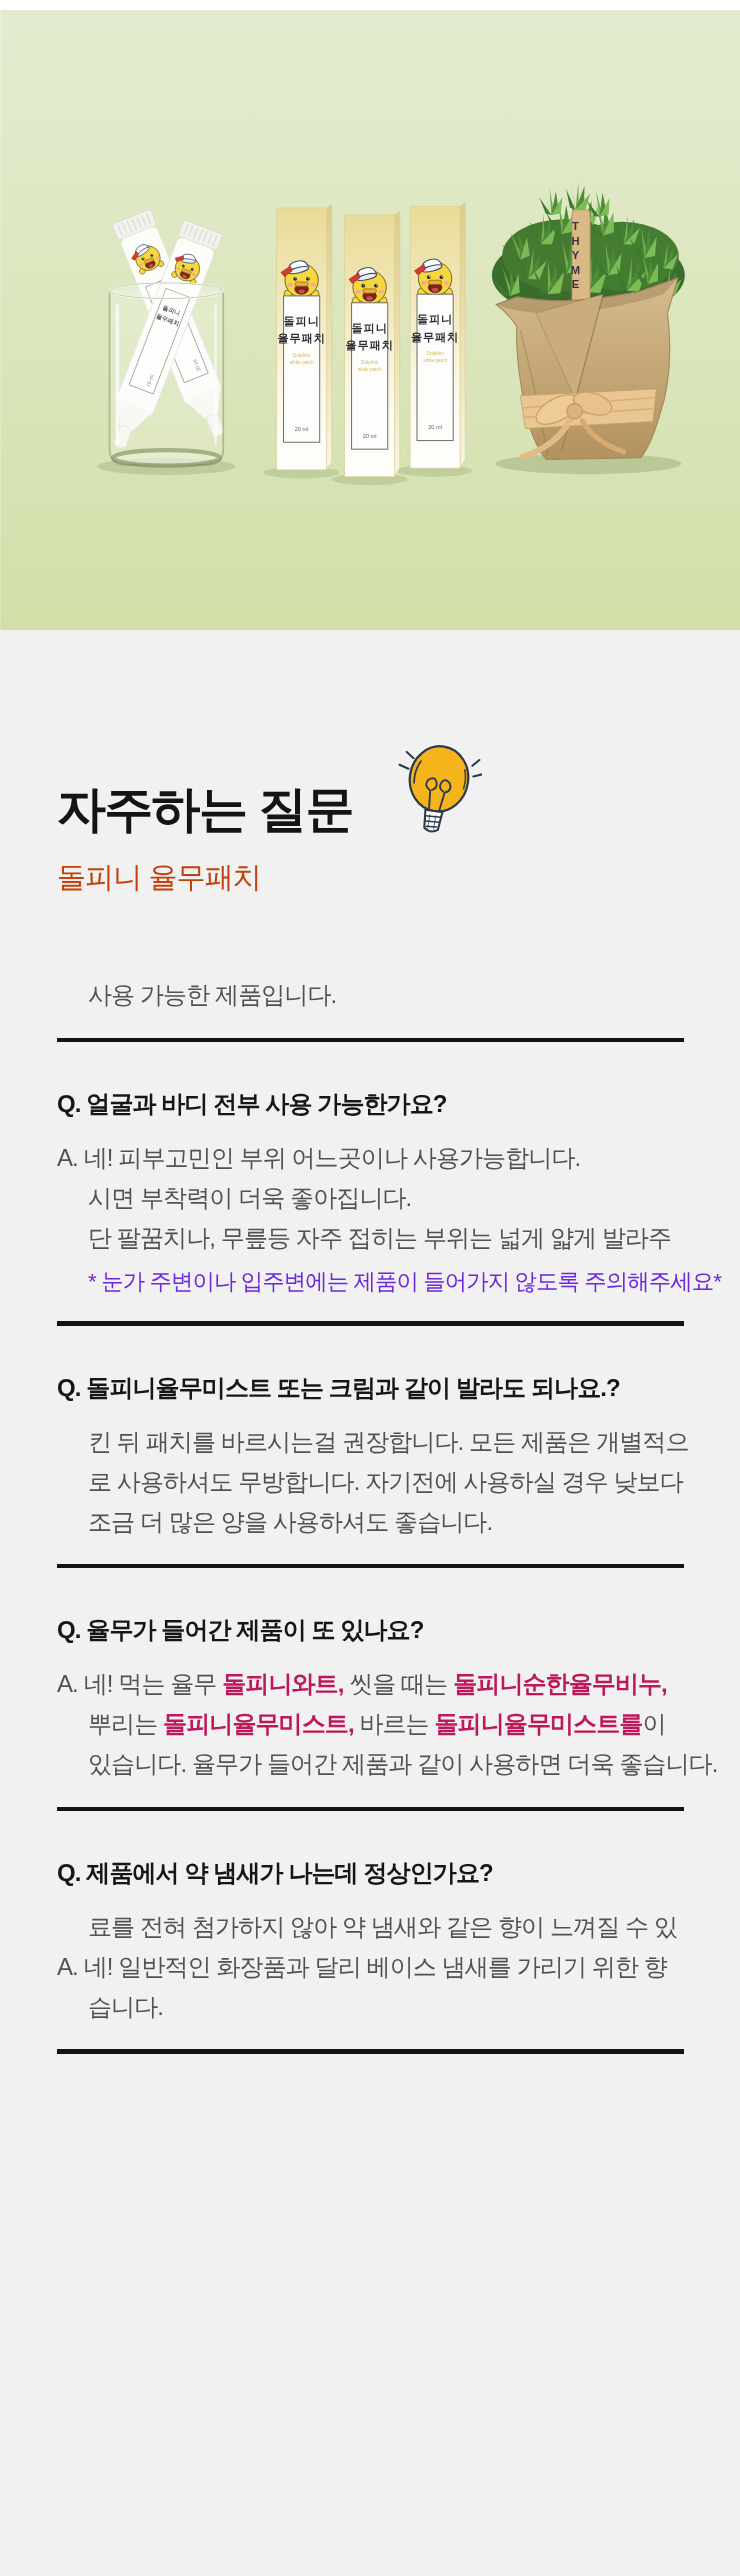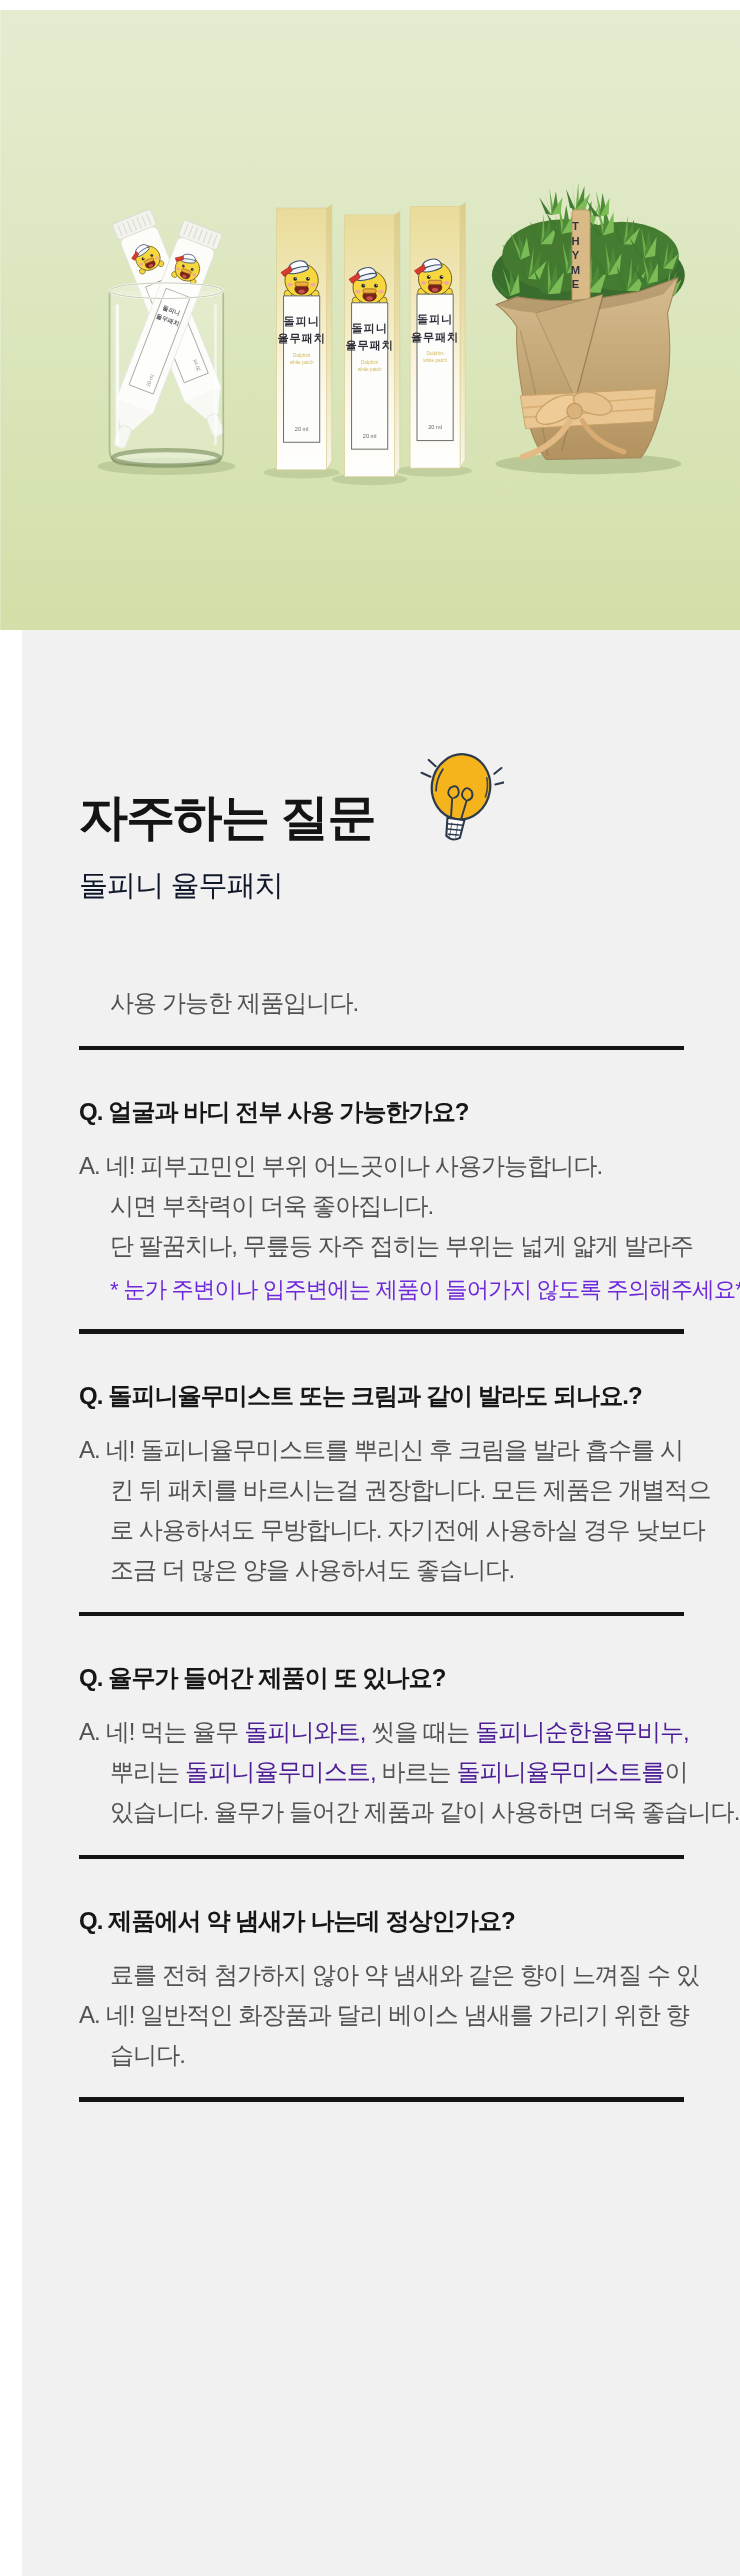--- a/index.html
+++ b/index.html
@@ -11,32 +11,32 @@
   
   .photo-section{height:630px;padding-top:10.3px;box-sizing:border-box;background:#fff;}
   .scene{display:block;width:741px;height:620px;}
   .box-name{font-family:"Liberation Sans","DejaVu Sans",sans-serif;font-size:13px;font-weight:bold;fill:#2e2e38;text-anchor:middle;letter-spacing:1px;}
   .box-sub{font-size:5.5px;fill:#d2b95a;text-anchor:middle;}
   .box-vol{font-size:6.5px;fill:#67676a;text-anchor:middle;}
   .tube-name{font-size:7px;font-weight:bold;fill:#3a3a44;text-anchor:middle;}
   .tube-vol{font-size:6px;fill:#77777a;}
   .stick-text{writing-mode:vertical-rl;text-orientation:upright;font-size:13px;font-weight:bold;fill:#343440;letter-spacing:3px;}
   
-  .faq-section{min-height:1946px;background:#f1f1f2;box-sizing:border-box;padding:16px 57px 34px;margin-left:22px;}
+  .faq-section{min-height:1946px;background:#f1f1f2;box-sizing:border-box;padding:8px 57px 34px;}
   .faq-header{position:relative;padding-top:143px;}
   .faq-title{margin:0;font-size:49px;line-height:1.18;font-weight:bold;color:#141414;letter-spacing:-1.7px;white-space:nowrap;}
   .bulb{position:absolute;left:335px;top:102px;}
-  .faq-subtitle{margin-top:20.7px;font-size:29px;line-height:1.2;color:#0f172a;letter-spacing:-0.9px;}
+  .faq-subtitle{margin-top:20.7px;font-size:29px;line-height:1.2;color:#c2410c;letter-spacing:-0.9px;}
   .qa{margin:0;}
   #faq-list .qa:first-child{margin-top:81px;}
   .q{margin:0;font-size:24px;line-height:34px;font-weight:bold;color:#161616;letter-spacing:-0.9px;white-space:nowrap;}
   .a{margin-top:17px;}
   .a-line{font-size:24px;line-height:40px;color:#525254;letter-spacing:-0.9px;white-space:nowrap;}
   .a-line.cont{padding-left:31px;}
-  .seg-b{font-weight:normal;color:#4c1d95;}
+  .seg-b{font-weight:bold;color:#be185d;}
   .a-note{margin-top:6.9px;padding-left:31px;font-size:22.4px;line-height:34px;color:#6d28d9;letter-spacing:-0.9px;white-space:nowrap;}
   .divider{height:4.3px;background:#141414;margin:22.4px 0 45px;}
 </style>
 </head>
 <body>
 
 <div class="page">
 
   <section class="photo-section">
     <svg class="scene" viewBox="0 0 860 720">
@@ -227,21 +227,20 @@
             <div class="a-line"><span>A. 네! 피부고민인 부위 어느곳이나 사용가능합니다.</span></div>
             <div class="a-line cont"><span>시면 부착력이 더욱 좋아집니다.</span></div>
             <div class="a-line cont"><span>단 팔꿈치나,  무릎등  자주 접히는 부위는 넓게 얇게 발라주</span></div>
           </div>
           <div class="a-note">* 눈가 주변이나 입주변에는 제품이 들어가지 않도록 주의해주세요*</div>
         </div>
         <div class="divider"></div>
         <div class="qa">
           <h3 class="q">Q. 돌피니율무미스트 또는 크림과 같이 발라도 되나요.?</h3>
           <div class="a">
-            <div class="a-line"><span>A. 네! 돌피니율무미스트를 뿌리신 후 크림을 발라 흡수를 시</span></div>
             <div class="a-line cont"><span>킨 뒤 패치를 바르시는걸 권장합니다. 모든 제품은 개별적으</span></div>
             <div class="a-line cont"><span>로 사용하셔도 무방합니다. 자기전에 사용하실 경우 낮보다</span></div>
             <div class="a-line cont"><span>조금 더 많은 양을 사용하셔도 좋습니다.</span></div>
           </div>
         </div>
         <div class="divider"></div>
         <div class="qa">
           <h3 class="q">Q. 율무가 들어간 제품이 또 있나요?</h3>
           <div class="a">
             <div class="a-line"><span>A. 네! 먹는 율무 </span><span class="seg-b">돌피니와트,</span><span> 씻을 때는 </span><span class="seg-b">돌피니순한율무비누,</span></div>

